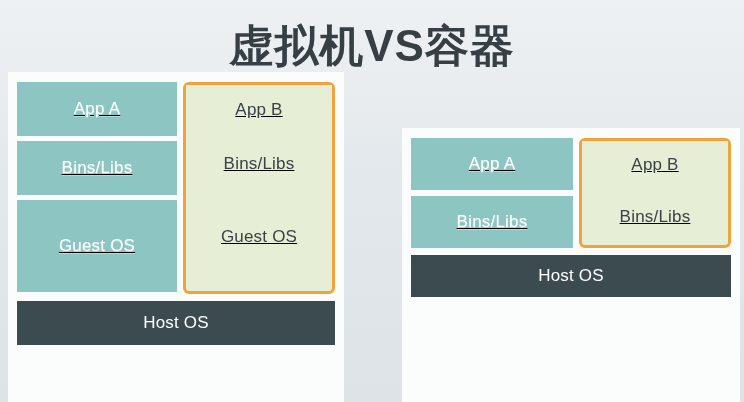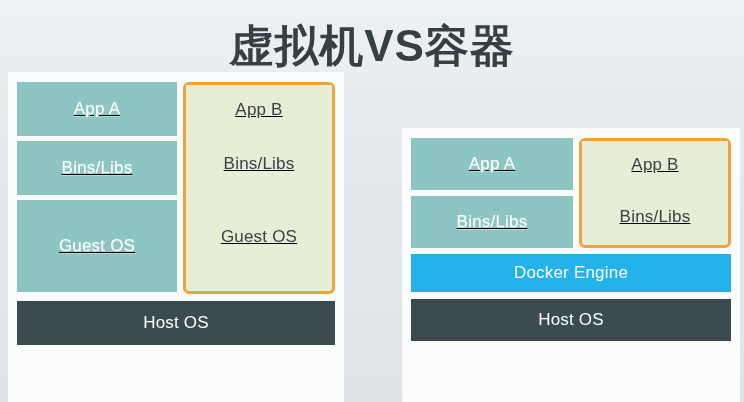--- a/index.html
+++ b/index.html
@@ -165,16 +165,15 @@
       <div class="cell cell-teal">Bins/Libs</div>
     </div>
 
     <div class="col-right">
       <div class="cell cell-green">App B</div>
       <div class="cell cell-green">Bins/Libs</div>
     </div>
 
   </div>
 
-  <div class="bar bar-blue" id="ct-docker">Docker Engine</div>
   <div class="bar bar-dark" id="ct-hostos">Host OS</div>
 
 </div>
 
 </body></html>

